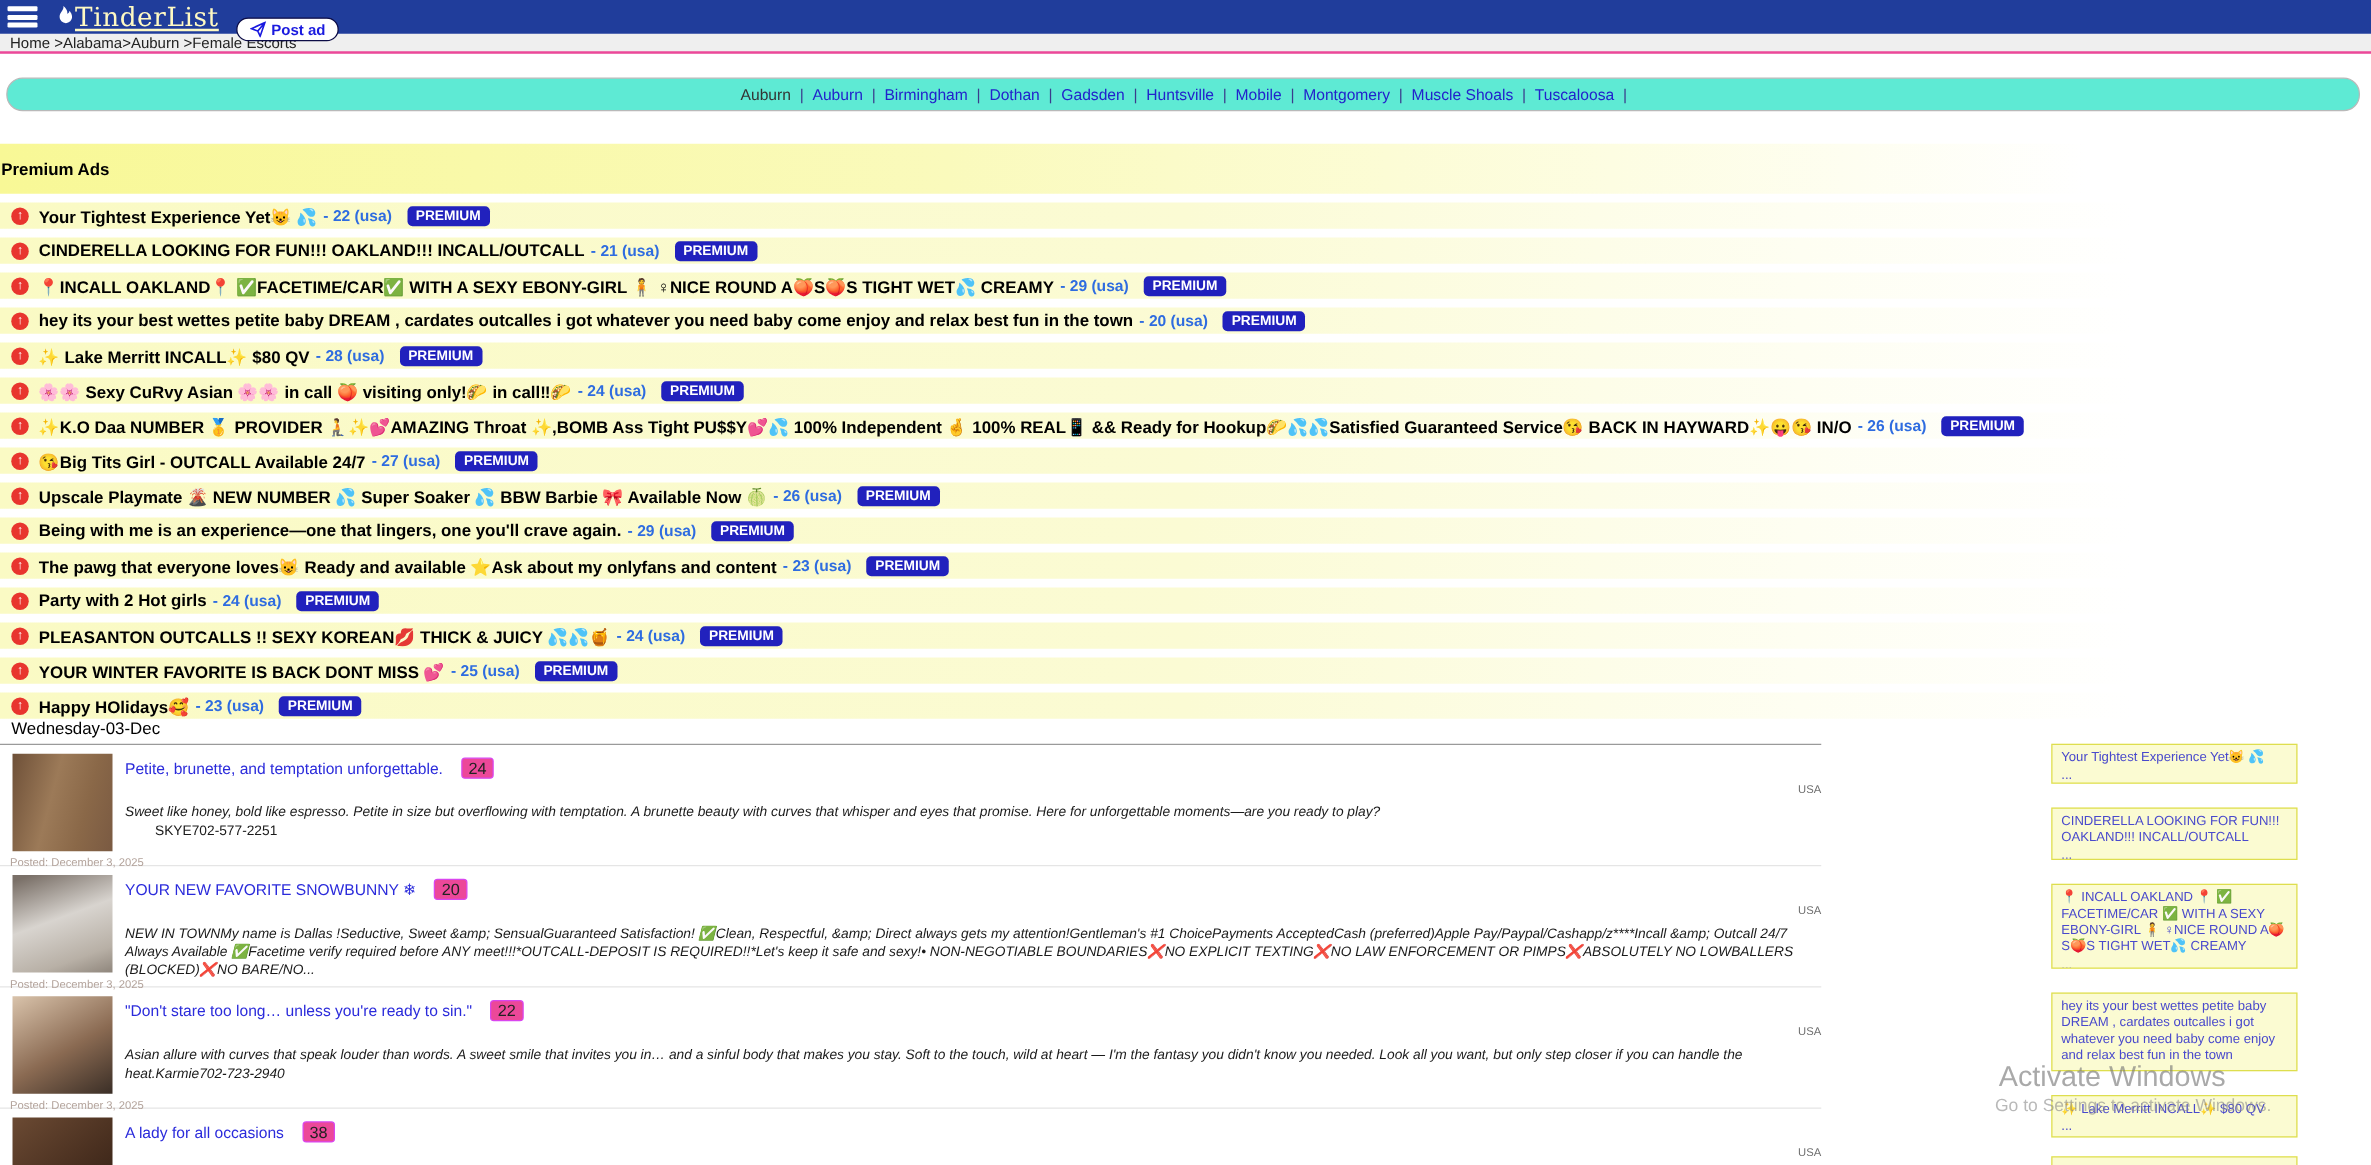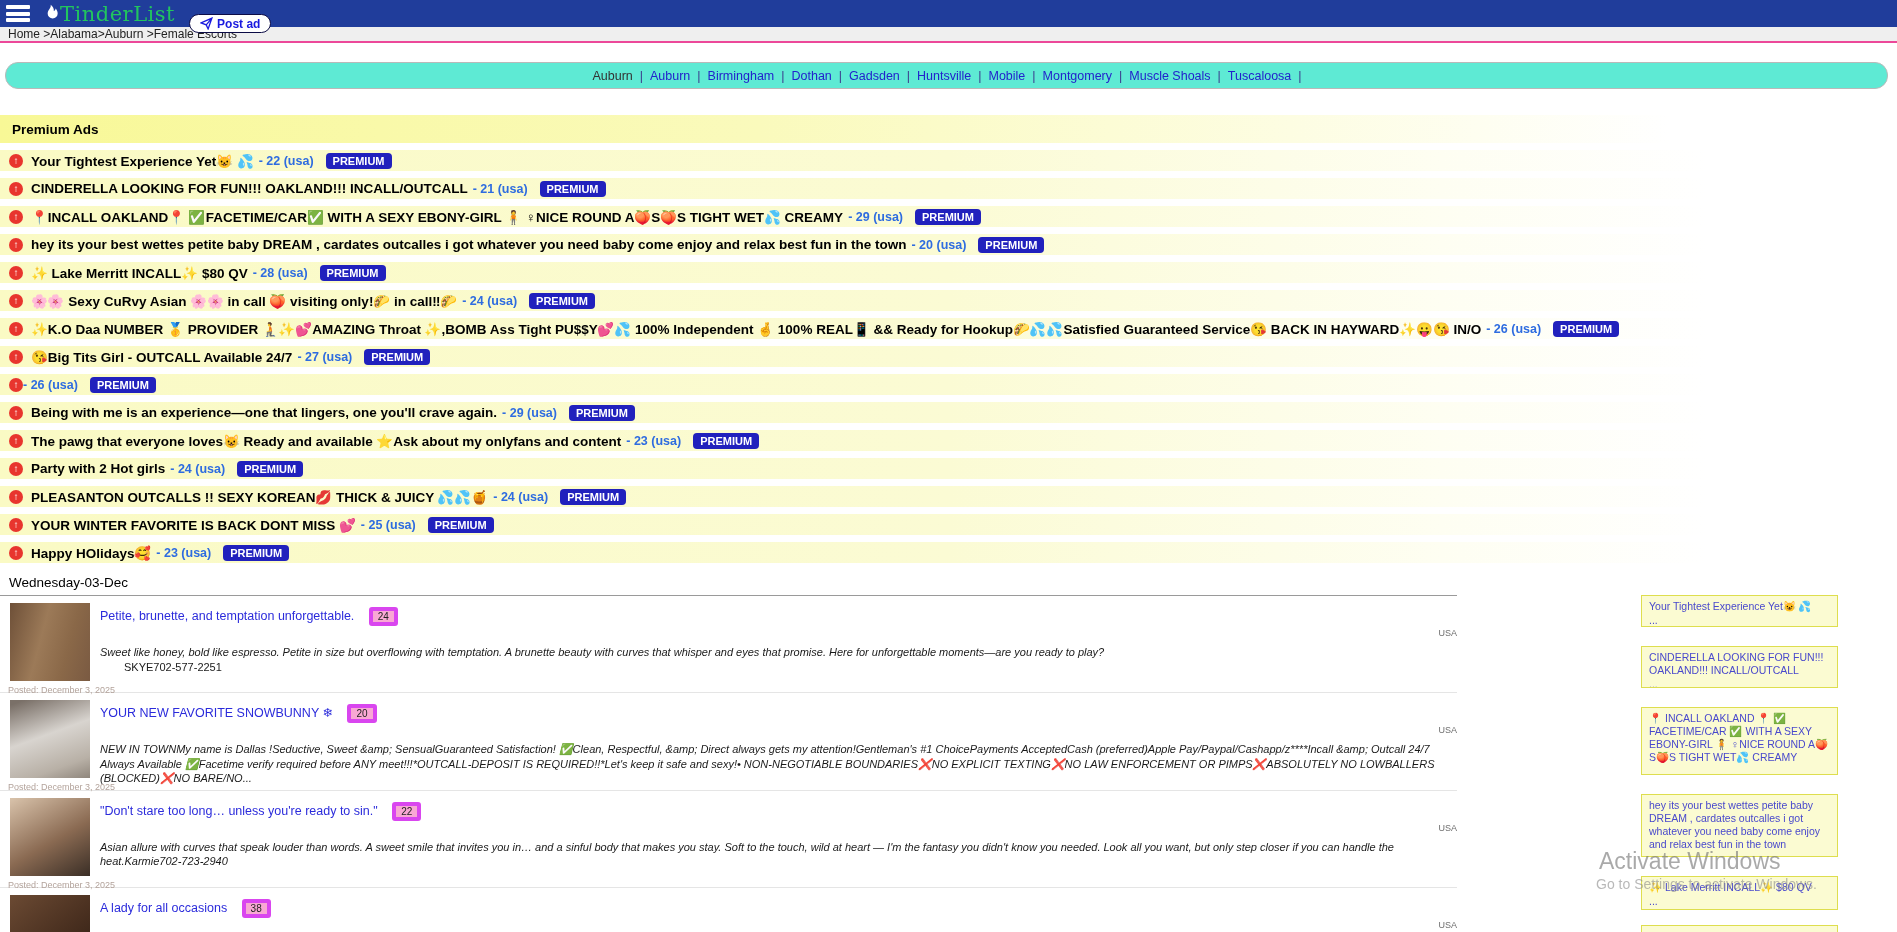--- a/index.html
+++ b/index.html
@@ -4,22 +4,22 @@
 <style>
   * { box-sizing: border-box; margin: 0; padding: 0; }
   html,body { width:1897px; height:932px; overflow:hidden; background:#fff;
     font-family:"Liberation Sans", sans-serif; position:relative; }
 
   
   .topbar { position:absolute; top:0; left:0; right:0; height:27px; background:#203d9b;
     display:flex; align-items:center; padding-left:6px; z-index:5; }
   .hamburger { width:24px; height:17px; display:flex; flex-direction:column; justify-content:space-between; cursor:pointer; margin-right:12px; }
   .hamburger span { display:block; height:4px; background:#fff; border-radius:1px; }
-  .brand { display:flex; align-items:center; gap:2px; color:#22c55e;
-    font-family:"DejaVu Serif", serif; font-size:21px; letter-spacing:.5px; cursor:pointer; }
+  .brand { display:flex; align-items:center; gap:2px; color:#fef9c3;
+    font-family:"DejaVu Serif", serif; font-size:21px; letter-spacing:.5px; cursor:pointer;text-decoration:underline; }
   .postad { margin-left:14px; height:19px; background:#fff; border:1px solid #0c0c46; border-radius:10px;
     color:#1a1adf; font-weight:bold; font-size:12px; display:flex; align-items:center; gap:4px;
     padding:0 10px; cursor:pointer; font-family:"Liberation Sans", sans-serif;margin-top:20px; }
 
   
   .breadcrumb-bar { position:absolute; top:27px; left:0; right:0; height:16px; background:#efefef;
     border-bottom:2px solid #ec4899; display:flex; align-items:center; padding-left:8px;
     font-size:12px; color:#222; }
 
   
@@ -28,43 +28,43 @@
     font-size:12.5px; }
   .citybar .cur { color:#333; margin:0 4px; }
   .citybar a { color:#2222cc; text-decoration:none; margin:0 4px; cursor:pointer; }
   .citybar .sep { color:#3b3b8c; margin:0 3px; }
 
   .pillbar { position:absolute; left:1733px; top:131px; width:120px; height:7px;
     border:1px solid #c6c6c6; border-radius:4px; background:#fafafa; }
 
   
   .premium { position:absolute; top:115px; left:0; right:0; }
-  .pheader { height:28px; background:linear-gradient(90deg,#f8f896 0,#fafabc 40%,#fdfde2 68%,#fff 88%);
-    font-weight:bold; font-size:13.5px; color:#000; display:flex; align-items:center; padding-left:12px; }
+  .pheader { height:40px; background:linear-gradient(90deg,#f8f896 0,#fafabc 40%,#fdfde2 68%,#fff 88%);
+    font-weight:bold; font-size:13.5px; color:#000; display:flex; align-items:center; padding-left:1px; }
   .prow { margin-top:7px; height:21px; display:flex; align-items:center; padding-left:9px;
     background:linear-gradient(90deg,#fafac4 0,#fbfbd4 50%,#fefef2 76%,#fff 90%); white-space:nowrap; }
   .upicon { flex:0 0 14px; width:14px; height:14px; border-radius:50%; background:#e8352e; color:#fff;
     font-size:10px; font-weight:bold; line-height:14px; text-align:center; }
   .ptitle { font-weight:bold; font-size:13.5px; color:#000; margin:0 5px 0 8px; text-decoration:none; cursor:pointer; }
   .pmeta { color:#2e6ce0; font-weight:bold; font-size:12.5px; margin-right:12px; }
   .pbadge { background:#2121bd; color:#fff; font-weight:bold; font-size:11px; padding:2px 7px; border-radius:4px; }
 
   
   .feed { position:absolute; top:568px; left:0; right:440px; }
   .dateheader { font-size:13.5px; color:#000; padding:7px 0 5px 9px; border-bottom:1px solid #9a9a9a; }
   .listing { position:relative; min-height:97px; border-bottom:1px solid #e5e5e5; padding:10px 0 4px 100px; }
   .thumb { position:absolute; left:10px; top:7px; width:80px; height:78px; }
   .thumb1 { background:linear-gradient(105deg,#6e5038 0%,#9c7a58 40%,#8a6848 70%,#7a5a42 100%); }
   .thumb2 { background:linear-gradient(160deg,#7a7068 5%,#d8d4cf 45%,#b8b0a6 80%,#8f867c 100%); }
   .thumb3 { background:linear-gradient(150deg,#d9c3ab 0%,#8a6a52 55%,#3a2e26 100%); }
   .thumb4 { background:linear-gradient(140deg,#6b4a33 0%,#4a3020 55%,#2e1c12 100%); }
   .posted { position:absolute; left:8px; top:89px; font-size:9px; color:#b3a39b; white-space:nowrap; }
   .ltitle { color:#2b2bdb; font-size:12.5px; text-decoration:none; cursor:pointer; }
-  .age { display:inline-block; margin-left:10px; border:4px solid #d946ef; border-radius:3px;
-    padding:0 5px; font-size:10px; color:#222; background:#f9a8d4; }
+  .age { display:inline-block; margin-left:10px; border:1px solid #d946ef; border-radius:3px;
+    padding:0 5px; font-size:13px; color:#222; background:#ec4899; }
   .country { font-size:9px; color:#6e6e6e; margin-top:2px;text-align:right; }
   .desc { font-size:11px; color:#1a1a1a; line-height:1.32; margin-top:7px; max-width:1350px;font-style:italic; }
   .contact { font-size:11px; color:#1a1a1a; line-height:1.32;margin-left:24px; }
 
   
   .sidebar { position:absolute; left:1641px; top:595px; width:197px; height:337px; }
   .sbox { position:absolute; left:0; width:197px; background:#fbfbd2; border:1px solid #dede4e;
     padding:4px 7px 3px; font-size:10.5px; color:#4949cc; line-height:1.25; overflow:hidden; cursor:pointer; }
   .sbox .more { display:block; margin-top:1px; }
   .sbox1 { top:0;   height:32px; }
@@ -181,20 +181,21 @@
     <span class="pbadge">PREMIUM</span>
   </div>
   <div class="prow">
     <span class="upicon">↑</span>
     <a class="ptitle">😘Big Tits Girl - OUTCALL Available 24/7</a>
     <span class="pmeta">- 27 (usa)</span>
     <span class="pbadge">PREMIUM</span>
   </div>
   <div class="prow">
     <span class="upicon">↑</span>
+    <a class="ptitle">Upscale Playmate 🌋 NEW NUMBER 💦 Super Soaker 💦 BBW Barbie 🎀 Available Now 🍈</a>
     <span class="pmeta">- 26 (usa)</span>
     <span class="pbadge">PREMIUM</span>
   </div>
   <div class="prow">
     <span class="upicon">↑</span>
     <a class="ptitle">Being with me is an experience—one that lingers, one you'll crave again.</a>
     <span class="pmeta">- 29 (usa)</span>
     <span class="pbadge">PREMIUM</span>
   </div>
   <div class="prow">

